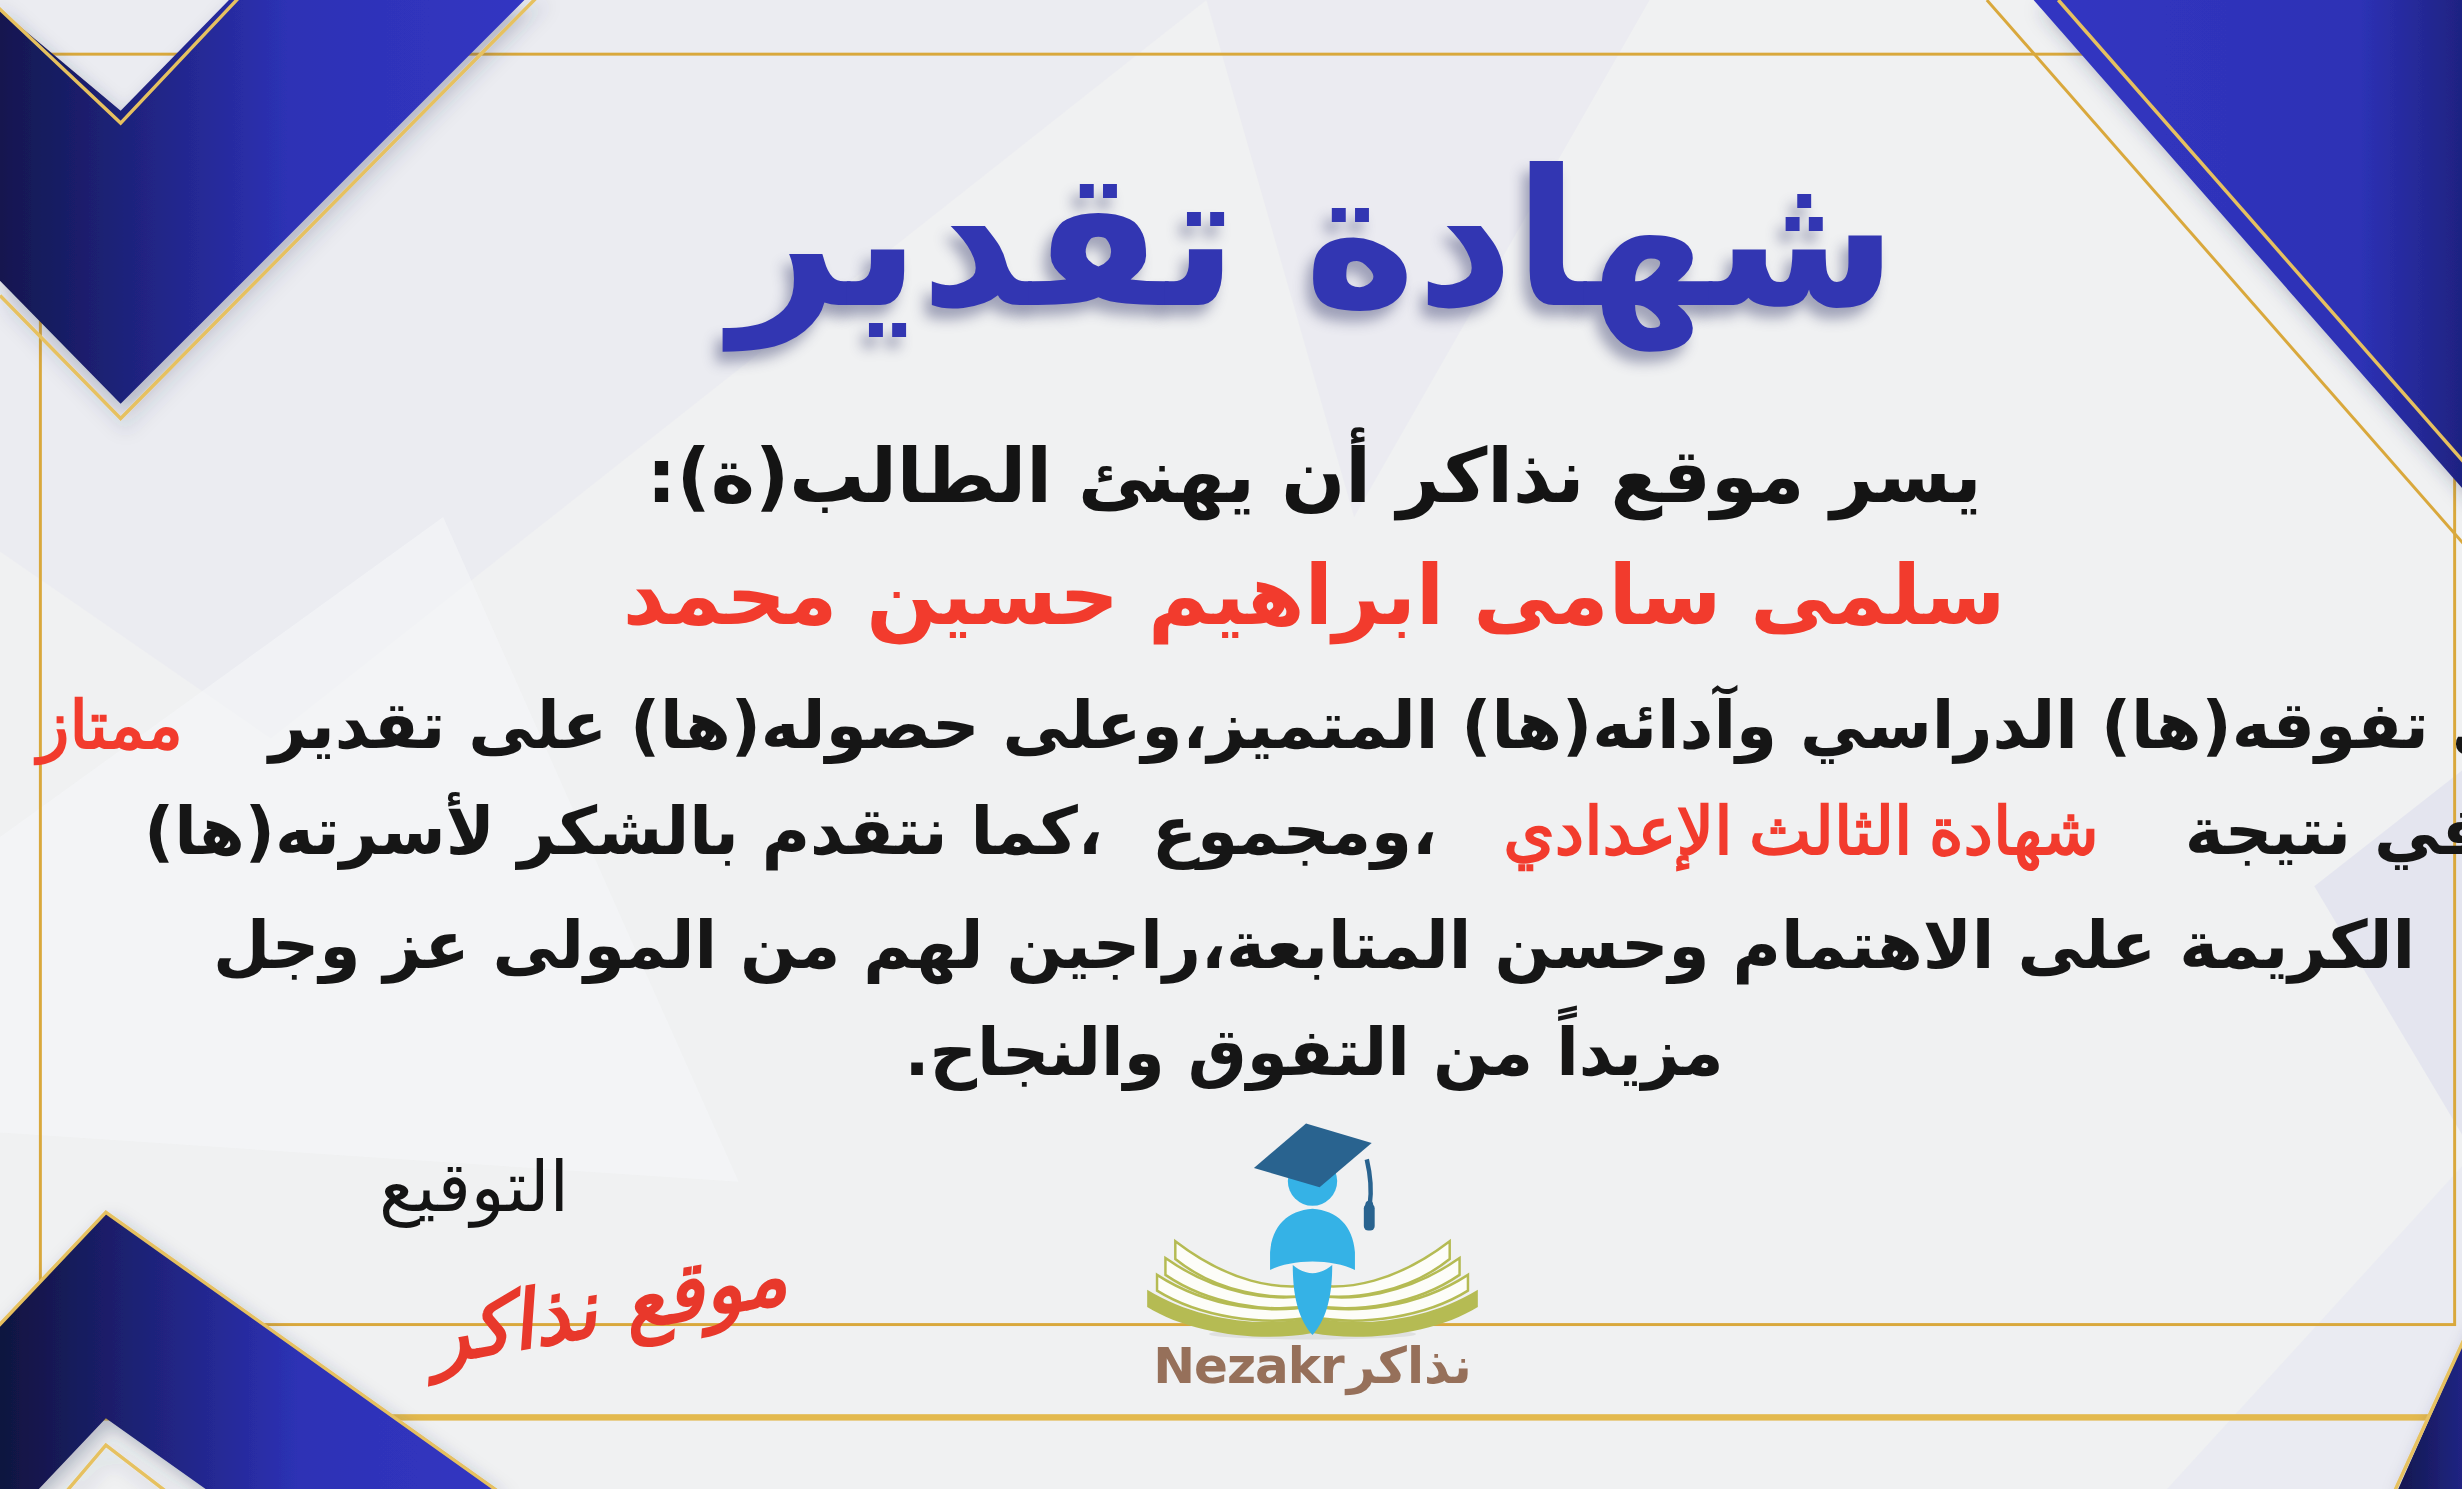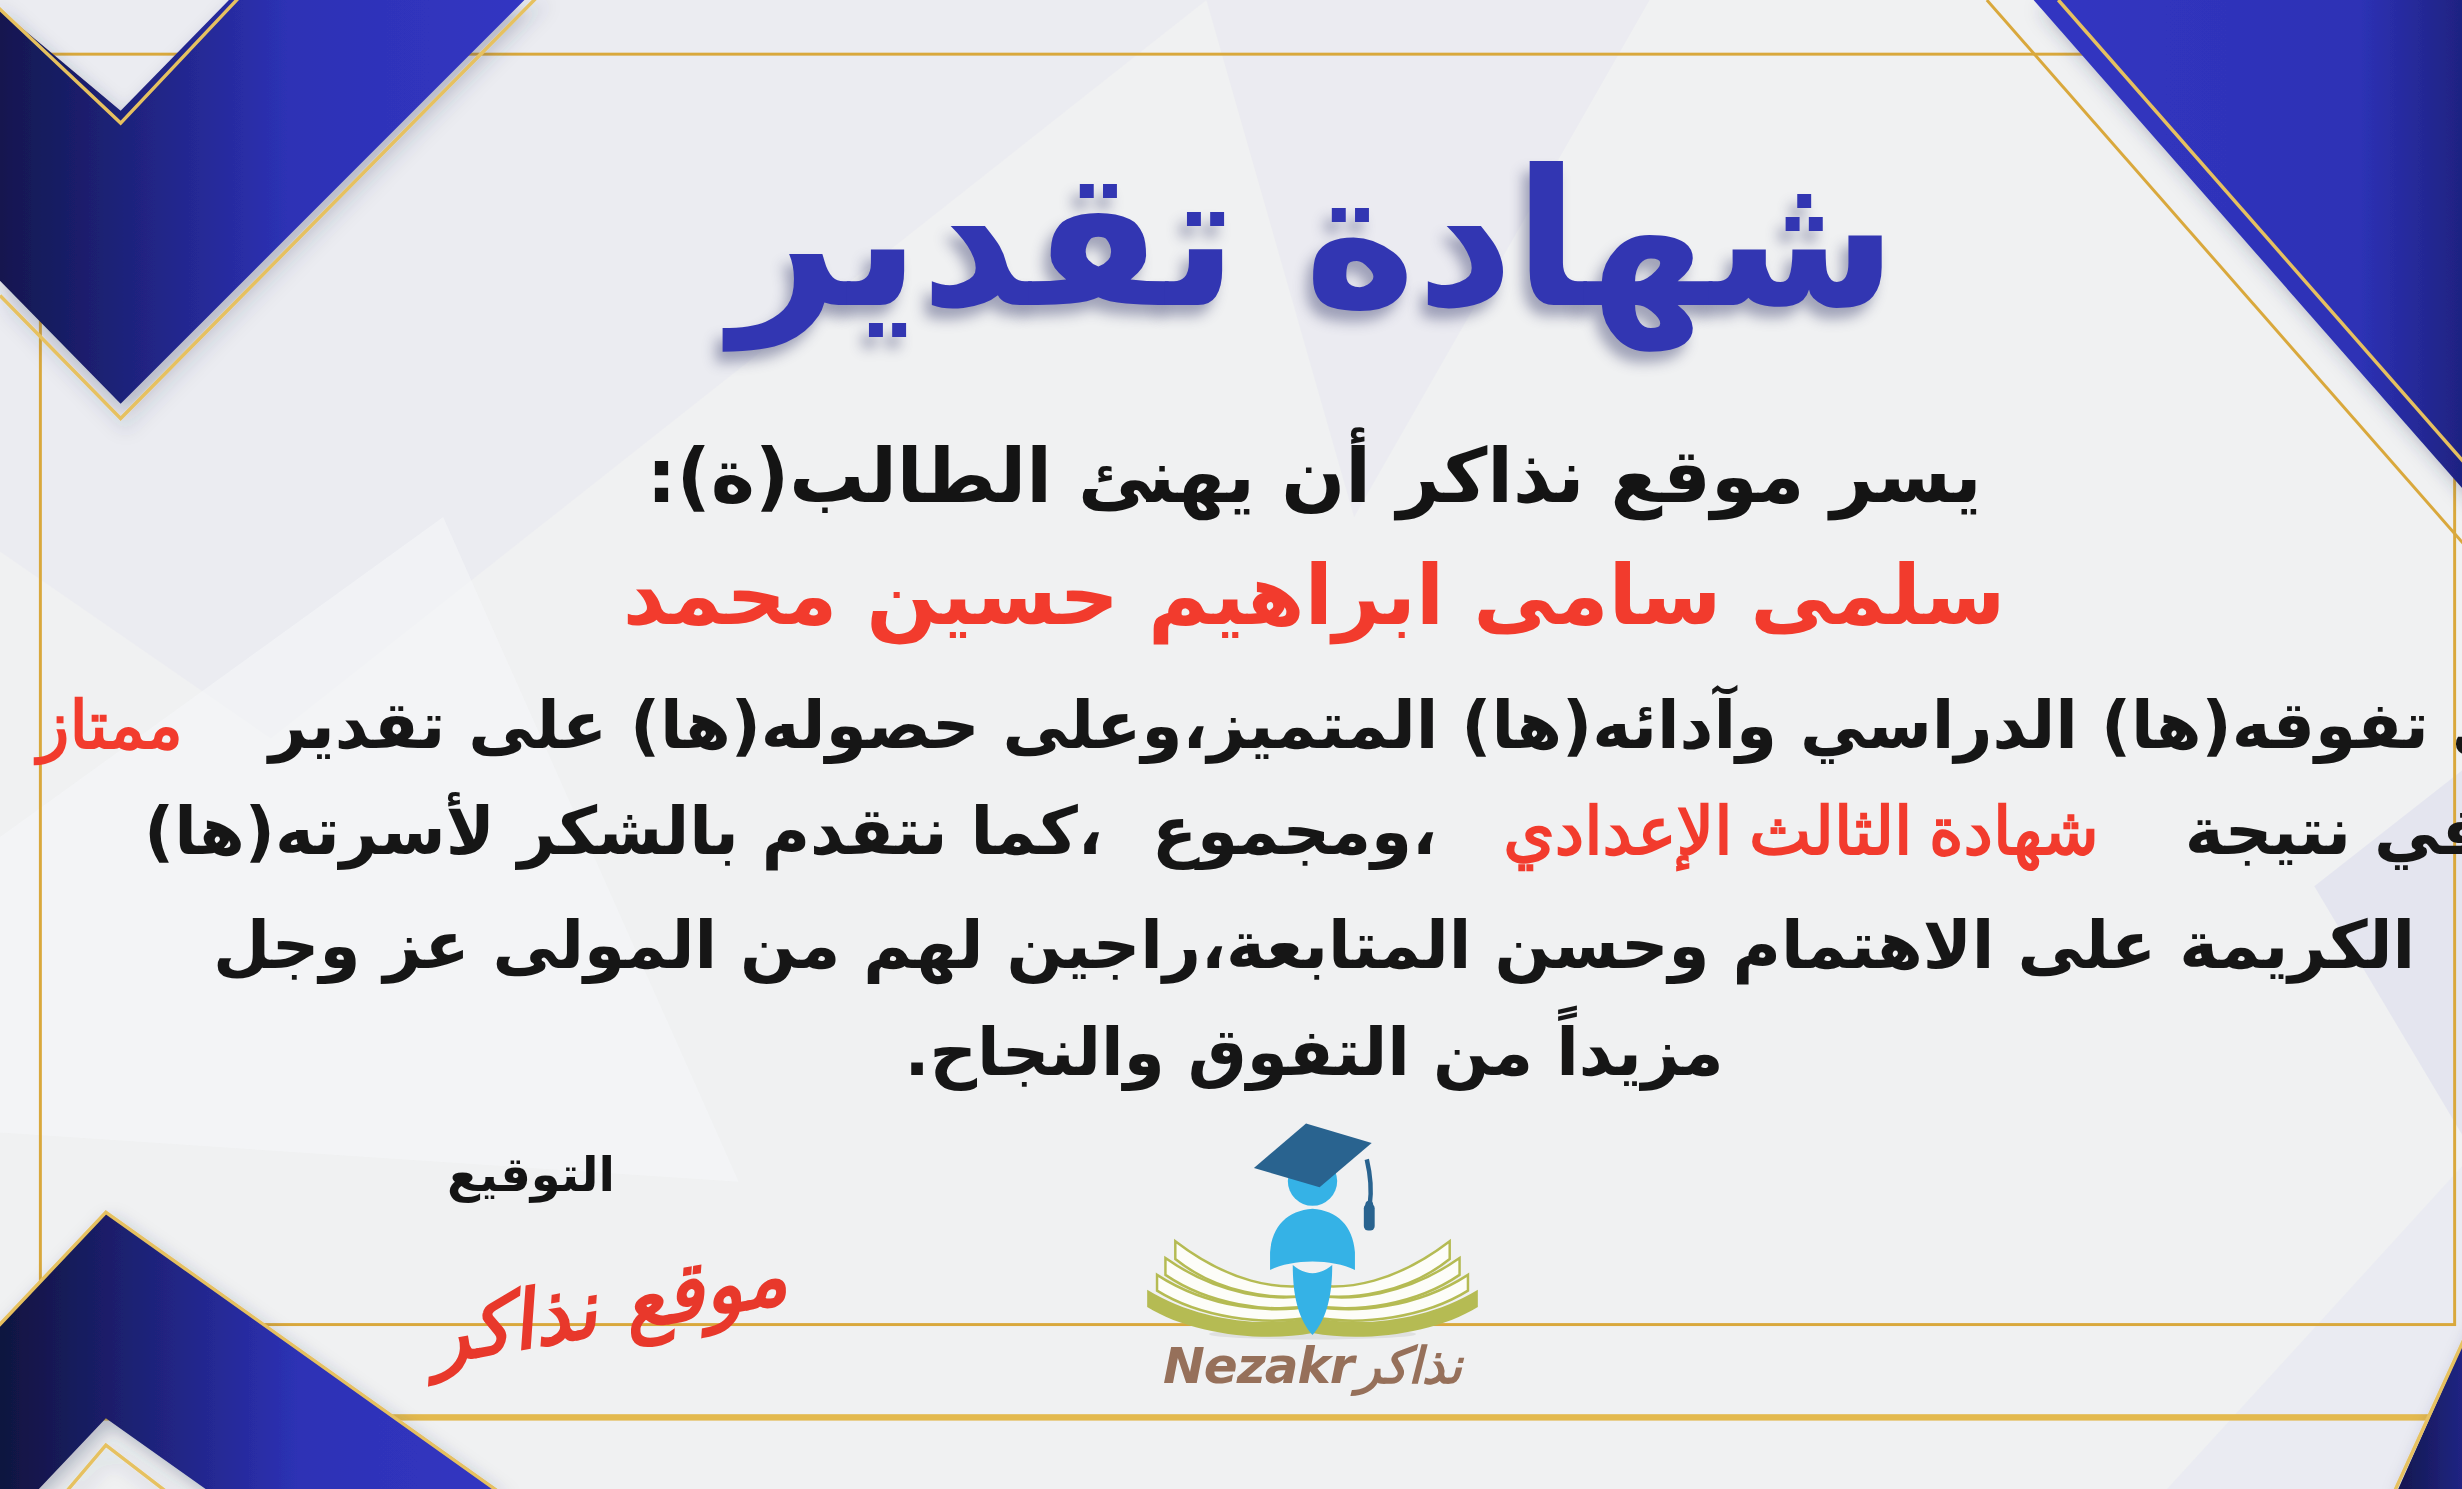--- a/index.html
+++ b/index.html
@@ -26,35 +26,35 @@
   .l3{top:688px;}
   .l4{top:794px;}
   .l5{top:908px;}
   .l6{top:1015px;}
   .red{color:#f23b2d;font-family:Liberation Serif, serif;}
   .gap-lg{margin-inline-start:86px;}
   .gap-md{margin-inline-start:66px;}
   .gap-sm{margin-inline-start:49px;}
   .sig-label{
     position:absolute;left:379px;top:1146px;width:236px;
-    font-size:48px;font-weight:bold;color:#141414;
-    text-align:right;white-space:nowrap;
+    font-size:70px;font-weight:normal;color:#141414;
+    text-align:left;white-space:nowrap;
   }
   .sig-script{
     position:absolute;left:443px;top:1258px;width:345px;
     font-size:80px;font-style:italic;font-weight:bold;color:#e8382b;
     text-align:center;white-space:nowrap;
     transform:rotate(-10deg);
   }
   .logo{position:absolute;left:1118px;top:1112px;width:389px;}
   .logo svg{display:block;}
   .wordmark{
     margin-top:-3px;
     text-align:center;direction:ltr;
-    font-size:50px;font-weight:bold;font-style:italic;
+    font-size:50px;font-weight:bold;
     color:#96705a;letter-spacing:-1px;white-space:nowrap;
   }
   .wordmark .ar{margin-left:3px;}
 </style>
 </head>
 <body>
 
 <div class="canvas">
 
   <svg class="bg" viewBox="0 0 5337 3025" aria-hidden="true">

